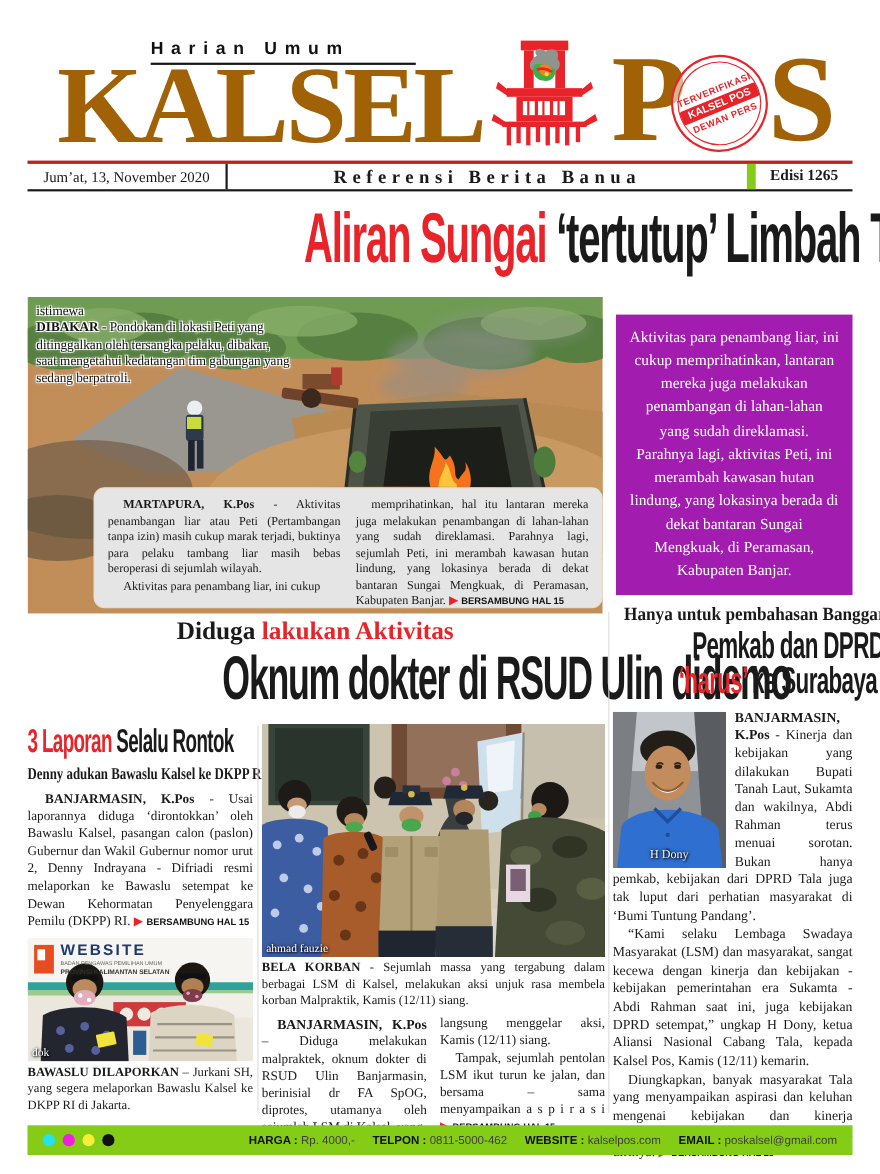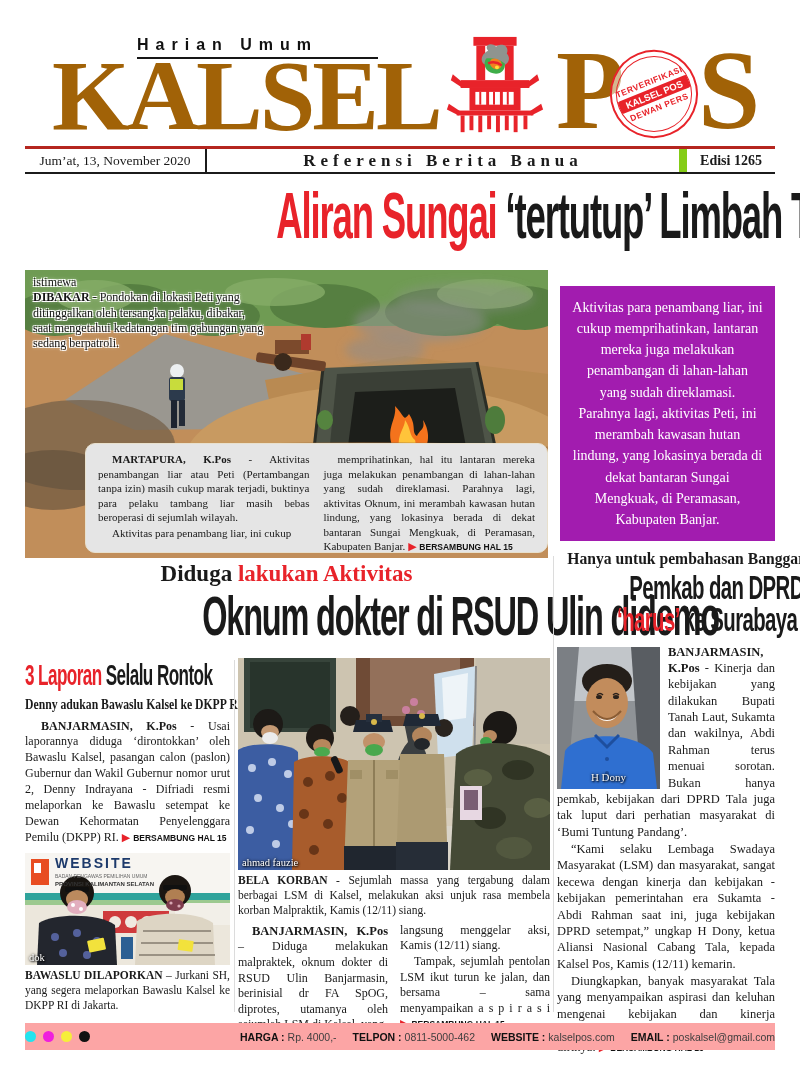--- a/index.html
+++ b/index.html
@@ -84,21 +84,21 @@
   .r-art p { text-indent:14px; margin-bottom:1px; }
   .photo4 { float:left; position:relative; width:103px; height:142px; margin:3px 8px 2px 0; overflow:hidden; }
   .ph-label { position:absolute; left:0; right:0; bottom:4px; text-align:center; font-size:11px; color:#f2f2f2; text-shadow:0 0 3px #000, 1px 1px 2px #000; }
   .boldlead { font-weight:bold; }
 
   .vline { position:absolute; width:1px; background:#dcdcdc; }
   .vl1 { left:552.5px; top:556px; height:456px; }
   .vl2 { left:233.5px; top:660px; height:352px; }
 
   
-  .footer { position:absolute; left:25px; right:25px; top:1023px; height:27px; background:#fca5a5; display:flex; align-items:center; padding:0 0; font-family:"Liberation Sans",sans-serif; font-size:10.5px; }
+  .footer { position:absolute; left:25px; right:25px; top:1023px; height:27px; background:#84cc16; display:flex; align-items:center; padding:0 14px; font-family:"Liberation Sans",sans-serif; font-size:10.5px; }
   .dots { display:flex; gap:7px; align-items:center; }
   .dot { width:11px; height:11px; border-radius:50%; }
   .d-c { background:#23e3ee; } .d-m { background:#ef1fdd; } .d-y { background:#f6ee3a; } .d-k { background:#111; }
   .finfo { margin-left:auto; display:flex; gap:16px; align-items:center; }
   .finfo .lbl { font-weight:bold; color:#111; }
   .finfo .val { color:#3e3e3e; margin-left:3px; }
 </style>
 </head>
 <body>
 
@@ -225,21 +225,21 @@
       <span class="credit">istimewa</span>
       <span class="cap-lead">DIBAKAR</span>
       <span>-  Pondokan di lokasi Peti yang ditinggalkan oleh tersangka pelaku, dibakar, saat mengetahui kedatangan tim gabungan yang sedang berpatroli.</span>
     </div>
     <div class="whitebox">
       <div class="col">
         <p><span class="boldlead">MARTAPURA,  K.Pos</span> <span>-  Aktivitas penambangan liar atau Peti (Pertambangan tanpa izin) masih cukup marak terjadi, buktinya para pelaku tambang liar masih bebas beroperasi di sejumlah wilayah.</span></p>
         <p class="noind">Aktivitas para penambang liar, ini cukup</p>
       </div>
       <div class="col">
-        <p><span>memprihatinkan, hal itu lantaran mereka juga melakukan penambangan di lahan-lahan yang sudah direklamasi. Parahnya lagi, aktivitas Oknum, ini merambah kawasan hutan lindung, yang lokasinya berada di dekat bantaran Sungai Mengkuak, di Peramasan, Kabupaten Banjar.</span> <span class="cont"><span class="tri">▶</span> <span class="ct">BERSAMBUNG HAL 15</span></span></p>
+        <p><span>memprihatinkan, hal itu lantaran mereka juga melakukan penambangan di lahan-lahan yang sudah direklamasi. Parahnya lagi, sejumlah Peti, ini merambah kawasan hutan lindung, yang lokasinya berada di dekat bantaran Sungai Mengkuak, di Peramasan, Kabupaten Banjar.</span> <span class="cont"><span class="tri">▶</span> <span class="ct">BERSAMBUNG HAL 15</span></span></p>
       </div>
     </div>
   </div>
 
   <div class="pullquote">
     <span>Aktivitas para penambang liar, ini cukup memprihatinkan, lantaran mereka juga melakukan penambangan di lahan-lahan yang sudah direklamasi. Parahnya lagi, aktivitas Peti, ini merambah kawasan hutan lindung,  yang lokasinya berada di dekat bantaran Sungai Mengkuak, di Peramasan, Kabupaten Banjar.</span>
   </div>
 
   <div class="kicker-mid"><span>Diduga</span> <span class="red">lakukan Aktivitas</span></div>
   <div class="hl2"><span class="squeeze">Oknum dokter di RSUD Ulin didemo</span></div>

